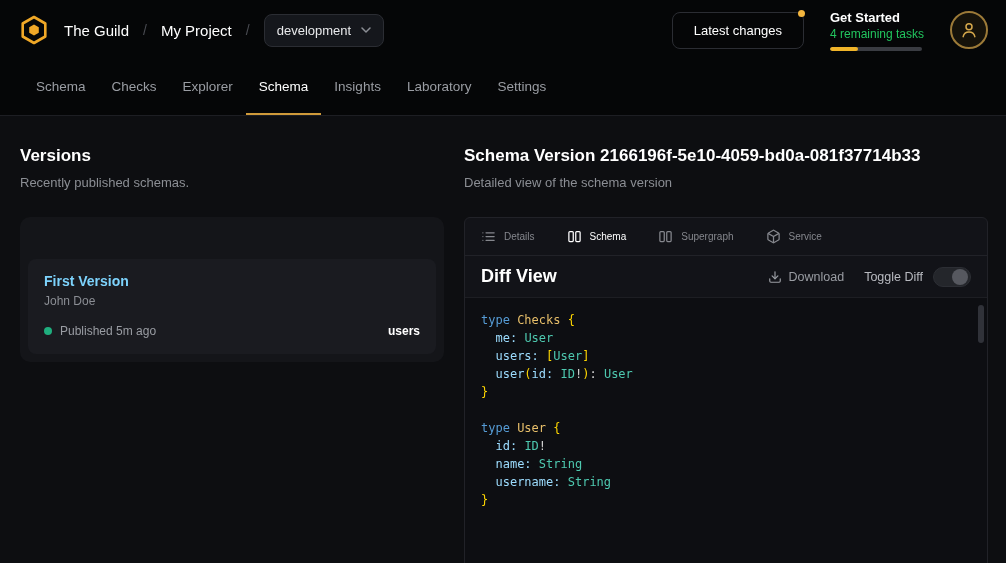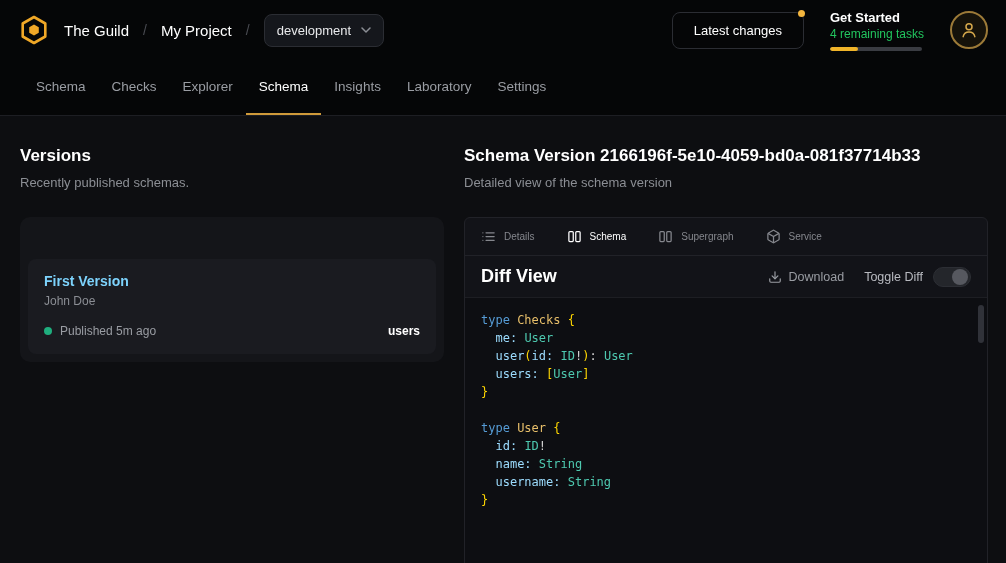--- a/index.html
+++ b/index.html
@@ -296,22 +296,22 @@
               <div class="knob"></div>
             </div>
           </div>
         </div>
       </div>
 
       <div class="code-area">
         <div>
             <div class="code-line"><span class="tok-kw">type</span><span class="tok-pl"> </span><span class="tok-tn">Checks</span><span class="tok-pl"> </span><span class="tok-br">{</span></div>
             <div class="code-line"><span class="tok-pl">  </span><span class="tok-fl">me:</span><span class="tok-pl"> </span><span class="tok-ty">User</span></div>
+            <div class="code-line"><span class="tok-pl">  </span><span class="tok-fl">users:</span><span class="tok-pl"> </span><span class="tok-br">[</span><span class="tok-ty">User</span><span class="tok-br">]</span></div>
             <div class="code-line"><span class="tok-pl">  </span><span class="tok-fl">user</span><span class="tok-br">(</span><span class="tok-fl">id:</span><span class="tok-pl"> </span><span class="tok-ty">ID</span><span class="tok-pu">!</span><span class="tok-br">)</span><span class="tok-pu">:</span><span class="tok-pl"> </span><span class="tok-ty">User</span></div>
-            <div class="code-line"><span class="tok-pl">  </span><span class="tok-fl">users:</span><span class="tok-pl"> </span><span class="tok-br">[</span><span class="tok-ty">User</span><span class="tok-br">]</span></div>
             <div class="code-line"><span class="tok-br">}</span></div>
             <div class="code-line">&nbsp;</div>
             <div class="code-line"><span class="tok-kw">type</span><span class="tok-pl"> </span><span class="tok-tn">User</span><span class="tok-pl"> </span><span class="tok-br">{</span></div>
             <div class="code-line"><span class="tok-pl">  </span><span class="tok-fl">id:</span><span class="tok-pl"> </span><span class="tok-ty">ID</span><span class="tok-pu">!</span></div>
             <div class="code-line"><span class="tok-pl">  </span><span class="tok-fl">name:</span><span class="tok-pl"> </span><span class="tok-ty">String</span></div>
             <div class="code-line"><span class="tok-pl">  </span><span class="tok-fl">username:</span><span class="tok-pl"> </span><span class="tok-ty">String</span></div>
             <div class="code-line"><span class="tok-br">}</span></div>
           </div>
         <div class="scroll-thumb"></div>
       </div>

